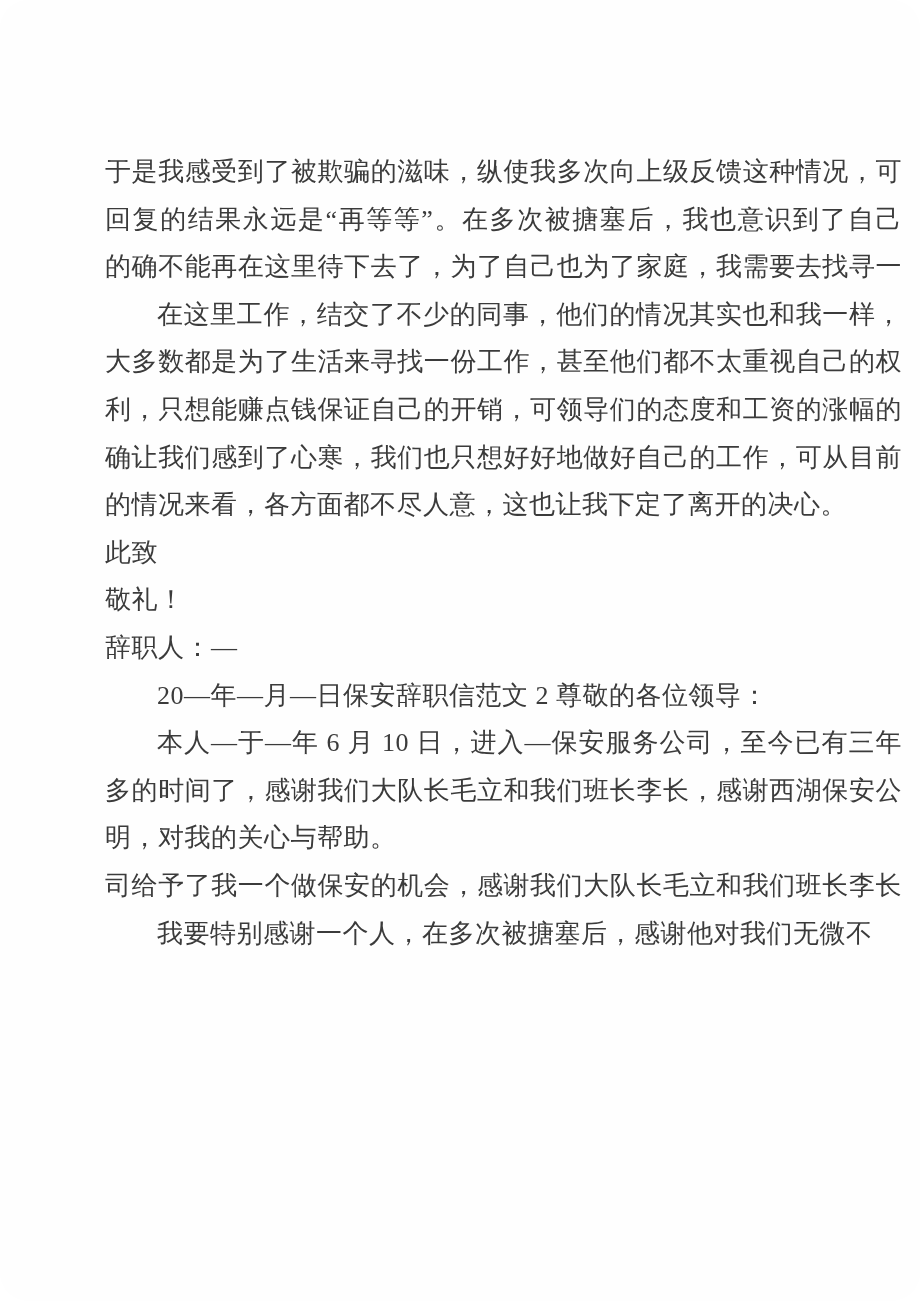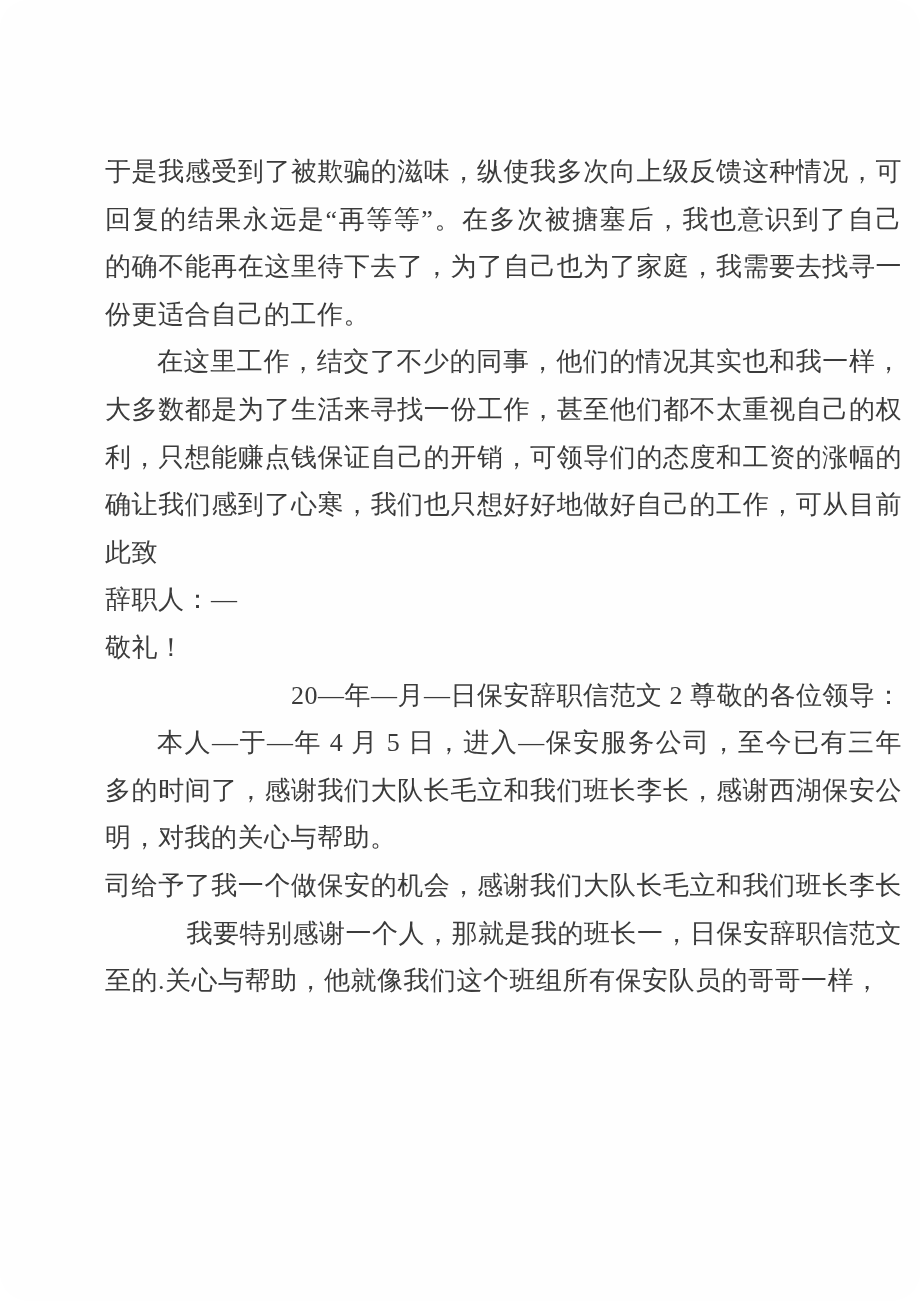--- a/index.html
+++ b/index.html
@@ -24,44 +24,42 @@
   .line {
     font-family: "Liberation Serif", "DejaVu Serif", serif;
     font-size: 26px;
     line-height: 47.6px;
     color: #3b3b3b;
     text-align: left;
     letter-spacing: 0.5px;
   }
   .line.indent {
     text-indent: 2em;
-    text-align: right;
   }
   .line.just {
     text-align: justify;
     text-align-last: justify;
   }
 </style>
 </head>
 <body>
 
 <div class="page" style="background: rgb(254, 254, 254);">
   <div class="textblock" style="color: rgb(59, 59, 59);">
       <div class="line just">于是我感受到了被欺骗的滋味，纵使我多次向上级反馈这种情况，可</div>
       <div class="line just">回复的结果永远是“再等等”。在多次被搪塞后，我也意识到了自己</div>
       <div class="line just">的确不能再在这里待下去了，为了自己也为了家庭，我需要去找寻一</div>
-      <div class="line">份更适合自己的工作。</div>
       <div class="line indent just">在这里工作，结交了不少的同事，他们的情况其实也和我一样，</div>
       <div class="line just">大多数都是为了生活来寻找一份工作，甚至他们都不太重视自己的权</div>
       <div class="line just">利，只想能赚点钱保证自己的开销，可领导们的态度和工资的涨幅的</div>
       <div class="line just">确让我们感到了心寒，我们也只想好好地做好自己的工作，可从目前</div>
+      <div class="line">的情况来看，各方面都不尽人意，这也让我下定了离开的决心。</div>
       <div class="line">此致</div>
+      <div class="line">敬礼！</div>
       <div class="line">辞职人：—</div>
-      <div class="line">敬礼！</div>
       <div class="line indent">20—年—月—日保安辞职信范文 2 尊敬的各位领导：</div>
-      <div class="line indent just">本人—于—年 4 月 5 日，进入—保安服务公司，至今已有三年</div>
+      <div class="line indent just">本人—于—年 6 月 10 日，进入—保安服务公司，至今已有三年</div>
       <div class="line just">多的时间了，感谢我们大队长毛立和我们班长李长，感谢西湖保安公</div>
       <div class="line">明，对我的关心与帮助。</div>
       <div class="line just">司给予了我一个做保安的机会，感谢我们大队长毛立和我们班长李长</div>
-      <div class="line indent">我要特别感谢一个人，那就是我的班长一，日保安辞职信范文</div>
-      <div class="line">至的.关心与帮助，他就像我们这个班组所有保安队员的哥哥一样，</div>
+      <div class="line indent">我要特别感谢一个人，在多次被搪塞后，感谢他对我们无微不</div>
     </div>
 </div>
 
 </body></html>

